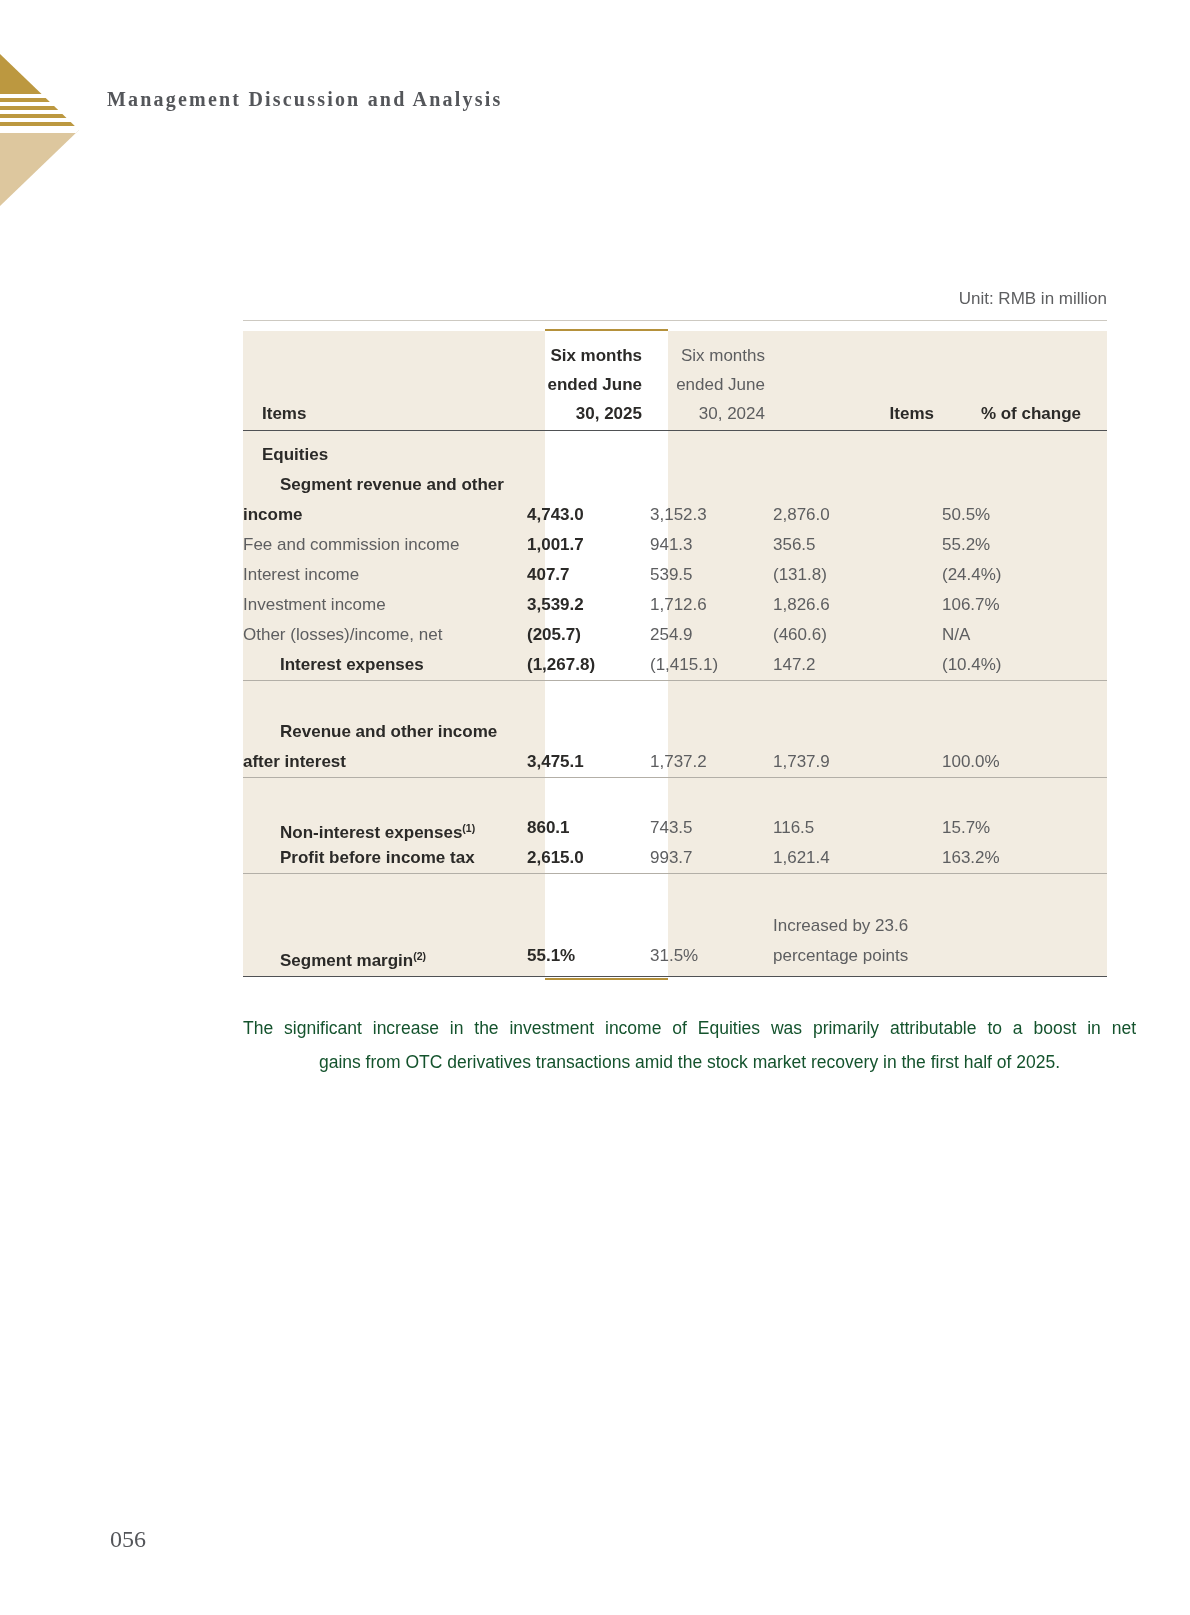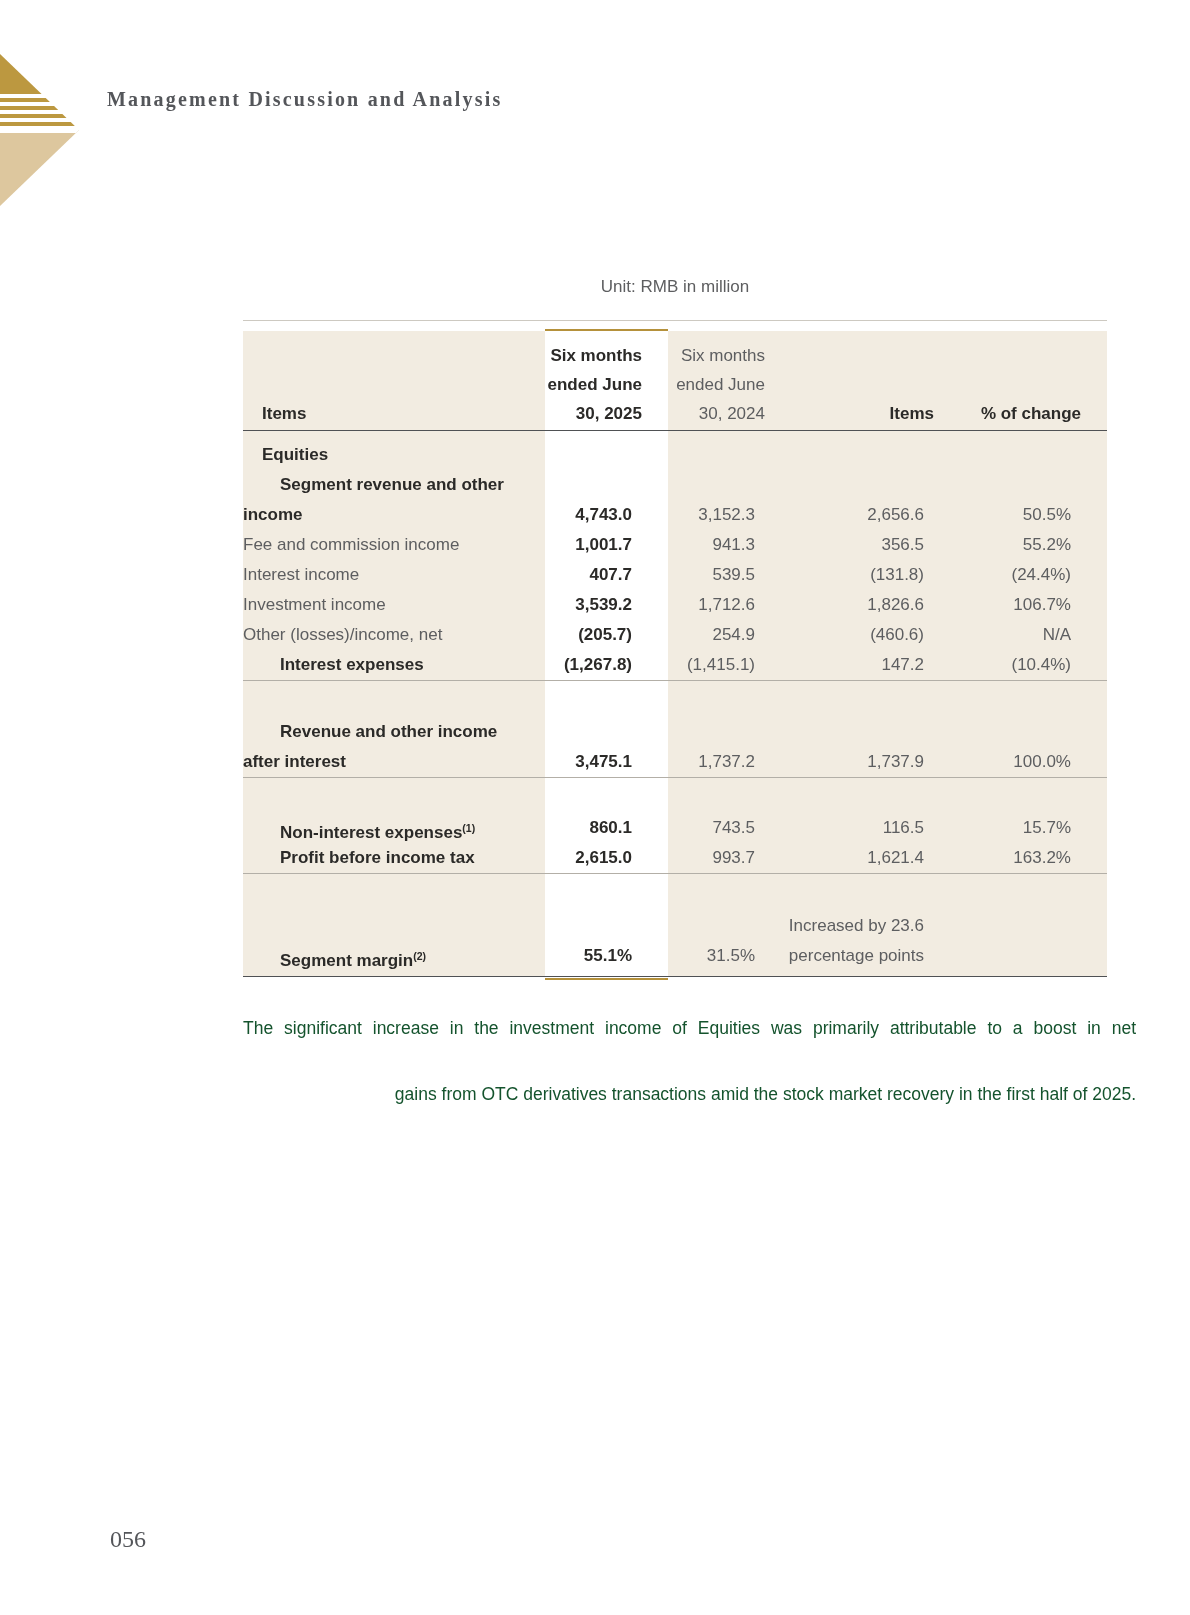--- a/index.html
+++ b/index.html
@@ -17,22 +17,22 @@
           background-position:0 0, 0 36px;
           background-repeat:no-repeat; }
   .logo .lower { height:76px; background:#ddc79e; border-top:3px solid #ffffff; }
 
   
   .page-title { position:absolute; left:107px; top:88px;
                 font-family:"Liberation Serif", serif; font-size:20px; font-weight:600;
                 letter-spacing:2.2px; color:#54565a; }
   .page-number { position:absolute; left:110px; top:1526px;
                  font-family:"Liberation Serif", serif; font-size:24px; color:#54565a; }
-  .unit-note { position:absolute; left:243px; top:277px; width:864px;
-               text-align:center; font-size:17px; color:#5d5e60; }
+  .unit-note { position:absolute; left:243px; top:289px; width:864px;
+               text-align:right; font-size:17px; color:#5d5e60; }
 
   
   .table-wrap { position:absolute; left:243px; top:320px; width:864px; }
   .top-rule { height:1px; background:#cdc9c1; }
   .fin-table { position:relative; margin-top:10px; background:#f2ece1;
                border-bottom:1px solid #4f5154; }
   .white-col { position:absolute; left:302px; width:123px; top:-2px; bottom:0;
                background:#ffffff; border-top:2px solid #b5913b; z-index:0; }
   .gold-bottom { position:absolute; left:302px; width:123px; bottom:-4px; height:2px;
                  background:#b5913b; z-index:2; }
@@ -45,35 +45,35 @@
   .hc.num { text-align:right; padding-right:26px; }
   .hc.w25 { width:123px; }
   .hc.w24 { width:123px; font-weight:400; color:#5d5e60; }
   .hc.wchg { width:169px; }
   .hc.wpct { width:147px; }
 
   .trow { display:flex; height:30px; line-height:30px; font-size:17px; }
   .c { box-sizing:border-box; }
   .items { width:276px; color:#5d5e60; }
   .ind0 { padding-left:19px; } .ind1 { padding-left:37px; } .ind2 { }
-  .v { text-align:right; padding-right:10px; color:#5d5e60;padding-left:8px; }
+  .v { text-align:left; padding-right:10px; color:#5d5e60;padding-left:8px; }
   .v25 { width:123px; font-weight:700; color:#2b2a28; }
   .v24 { width:123px; }
   .chg { width:169px; }
   .pct { width:147px; }
   .b { font-weight:700; color:#2b2a28; }
   sup { font-size:10.5px; vertical-align:6px; }
   .divider { height:0; border-top:1px solid #b3afa7; }
   .sp9{height:9px;} .sp36{height:36px;} .sp35{height:35px;} .sp37{height:37px;} .sp5{height:5px;}
 
   
   .footnote { position:absolute; left:243px; top:1012px; width:893px;
               font-size:17.5px; line-height:33.5px; color:#14532d; }
   .footnote .l1 { text-align:justify; text-align-last:justify; }
-  .footnote .l2 { text-align:right;margin-top:32px; }
+  .footnote .l2 { text-align:center; }
 </style>
 </head>
 <body>
 
 <div class="logo">
   <div class="upper"></div>
   <div class="lower"></div>
 </div>
 
 <div class="page-title">Management Discussion and Analysis</div>
@@ -110,21 +110,21 @@
       </div>
 
       <div class="trow">
         <div class="c items ind1 b">Segment revenue and other</div>
       </div>
 
       <div class="trow">
         <div class="c items ind2 b">income</div>
         <div class="c v v25">4,743.0</div>
         <div class="c v v24">3,152.3</div>
-        <div class="c v chg">2,656.6</div>
+        <div class="c v chg">2,876.0</div>
         <div class="c v pct">50.5%</div>
       </div>
 
       <div class="trow">
         <div class="c items ind2">Fee and commission income</div>
         <div class="c v v25">1,001.7</div>
         <div class="c v v24">941.3</div>
         <div class="c v chg">356.5</div>
         <div class="c v pct">55.2%</div>
       </div>

